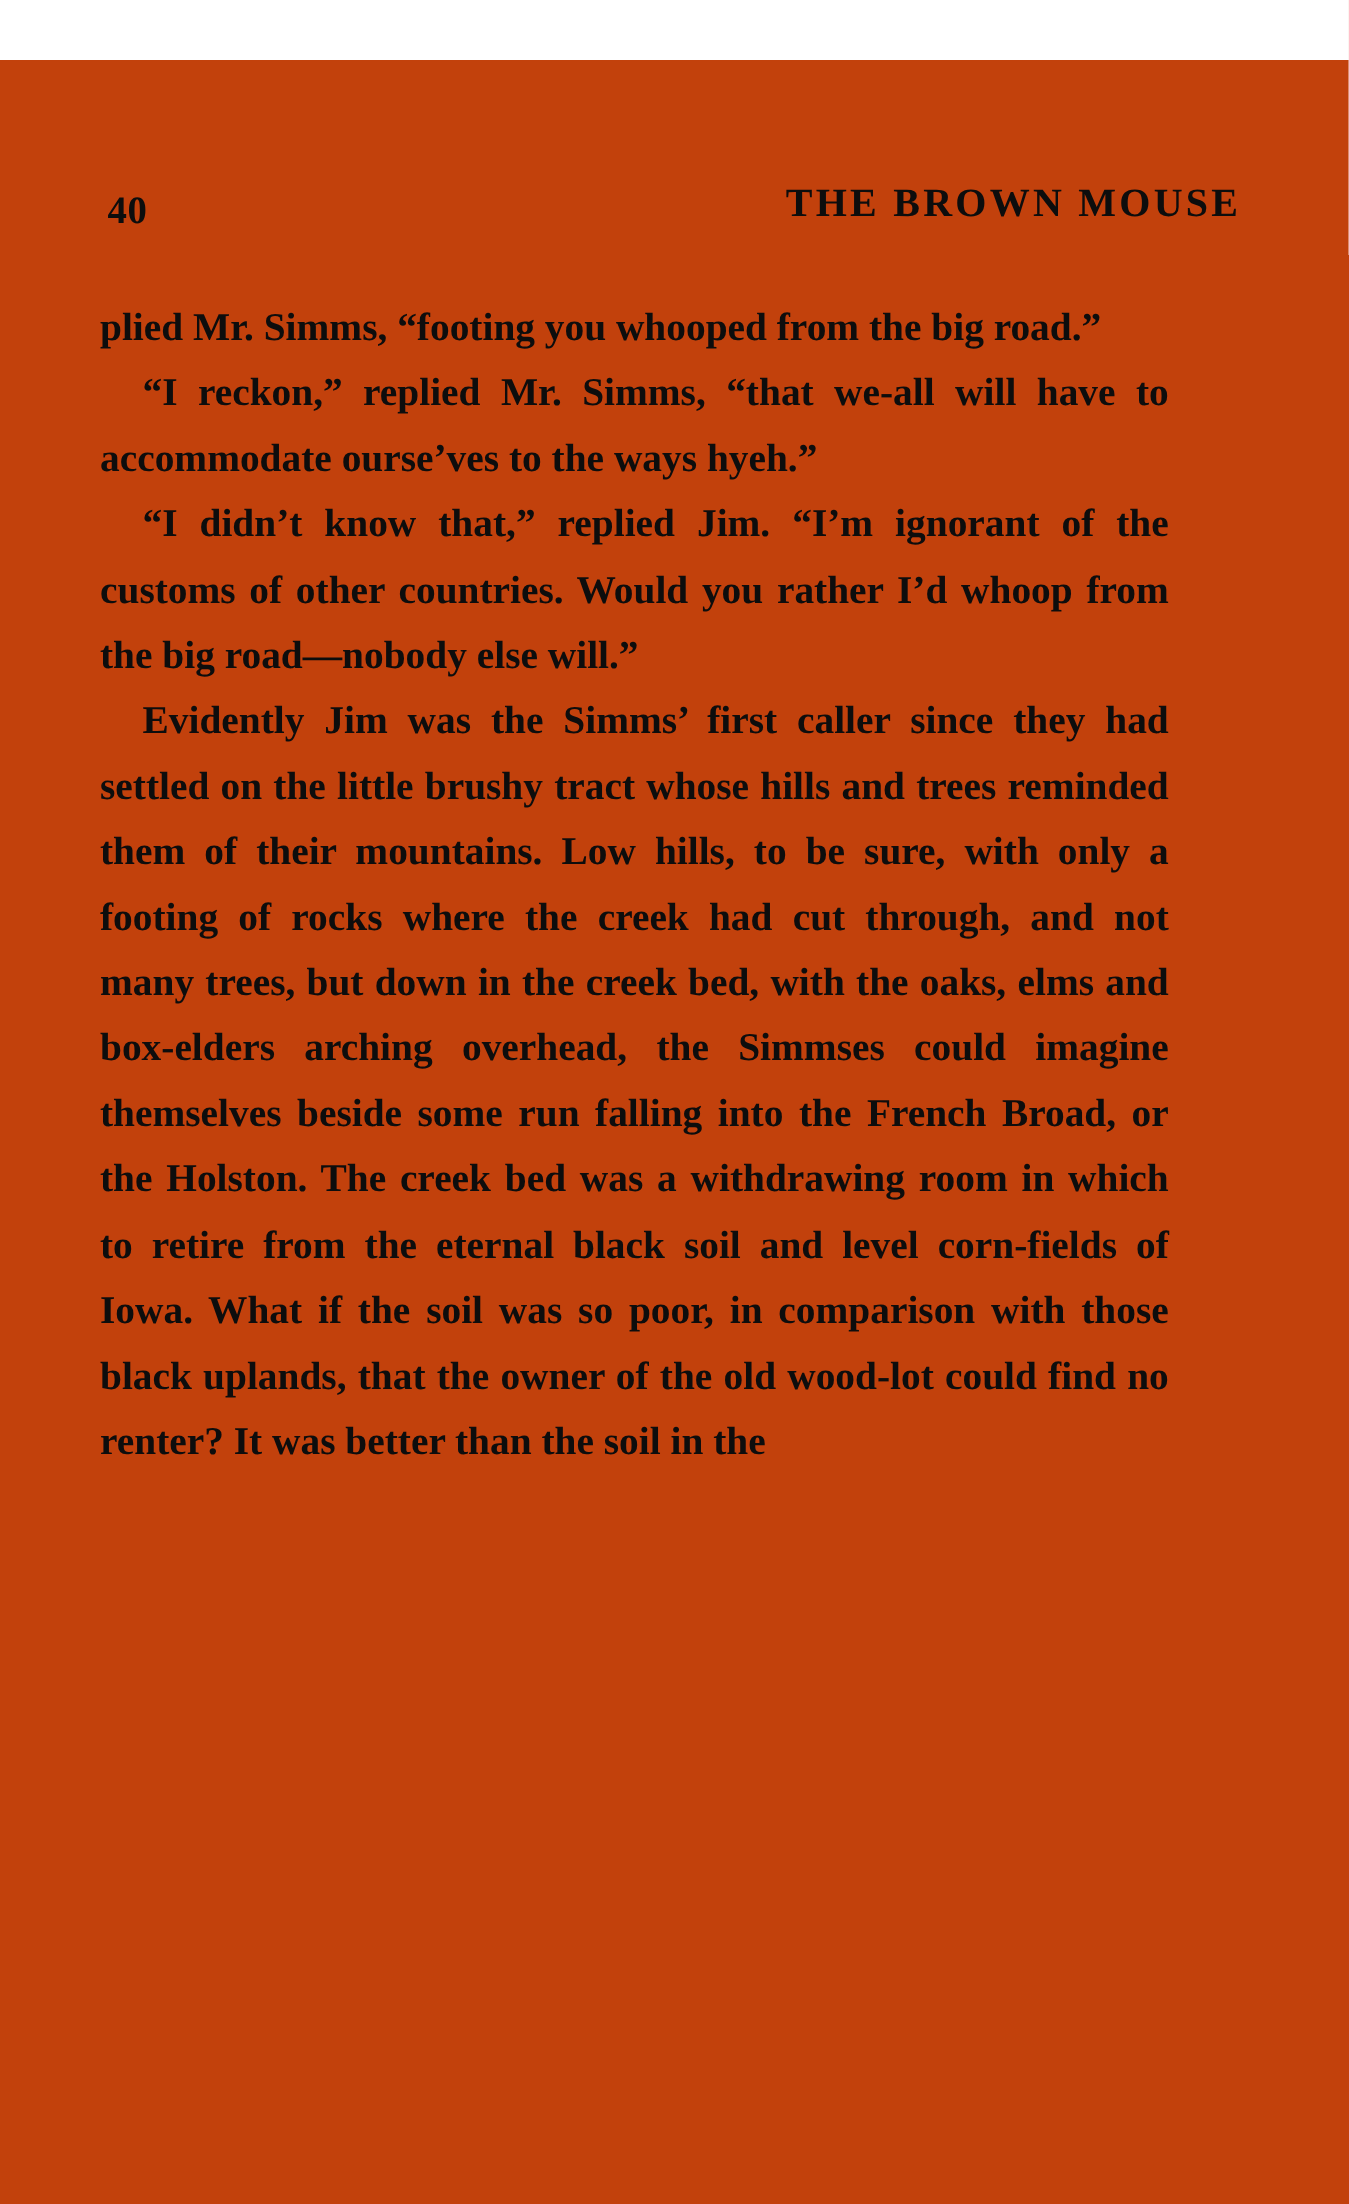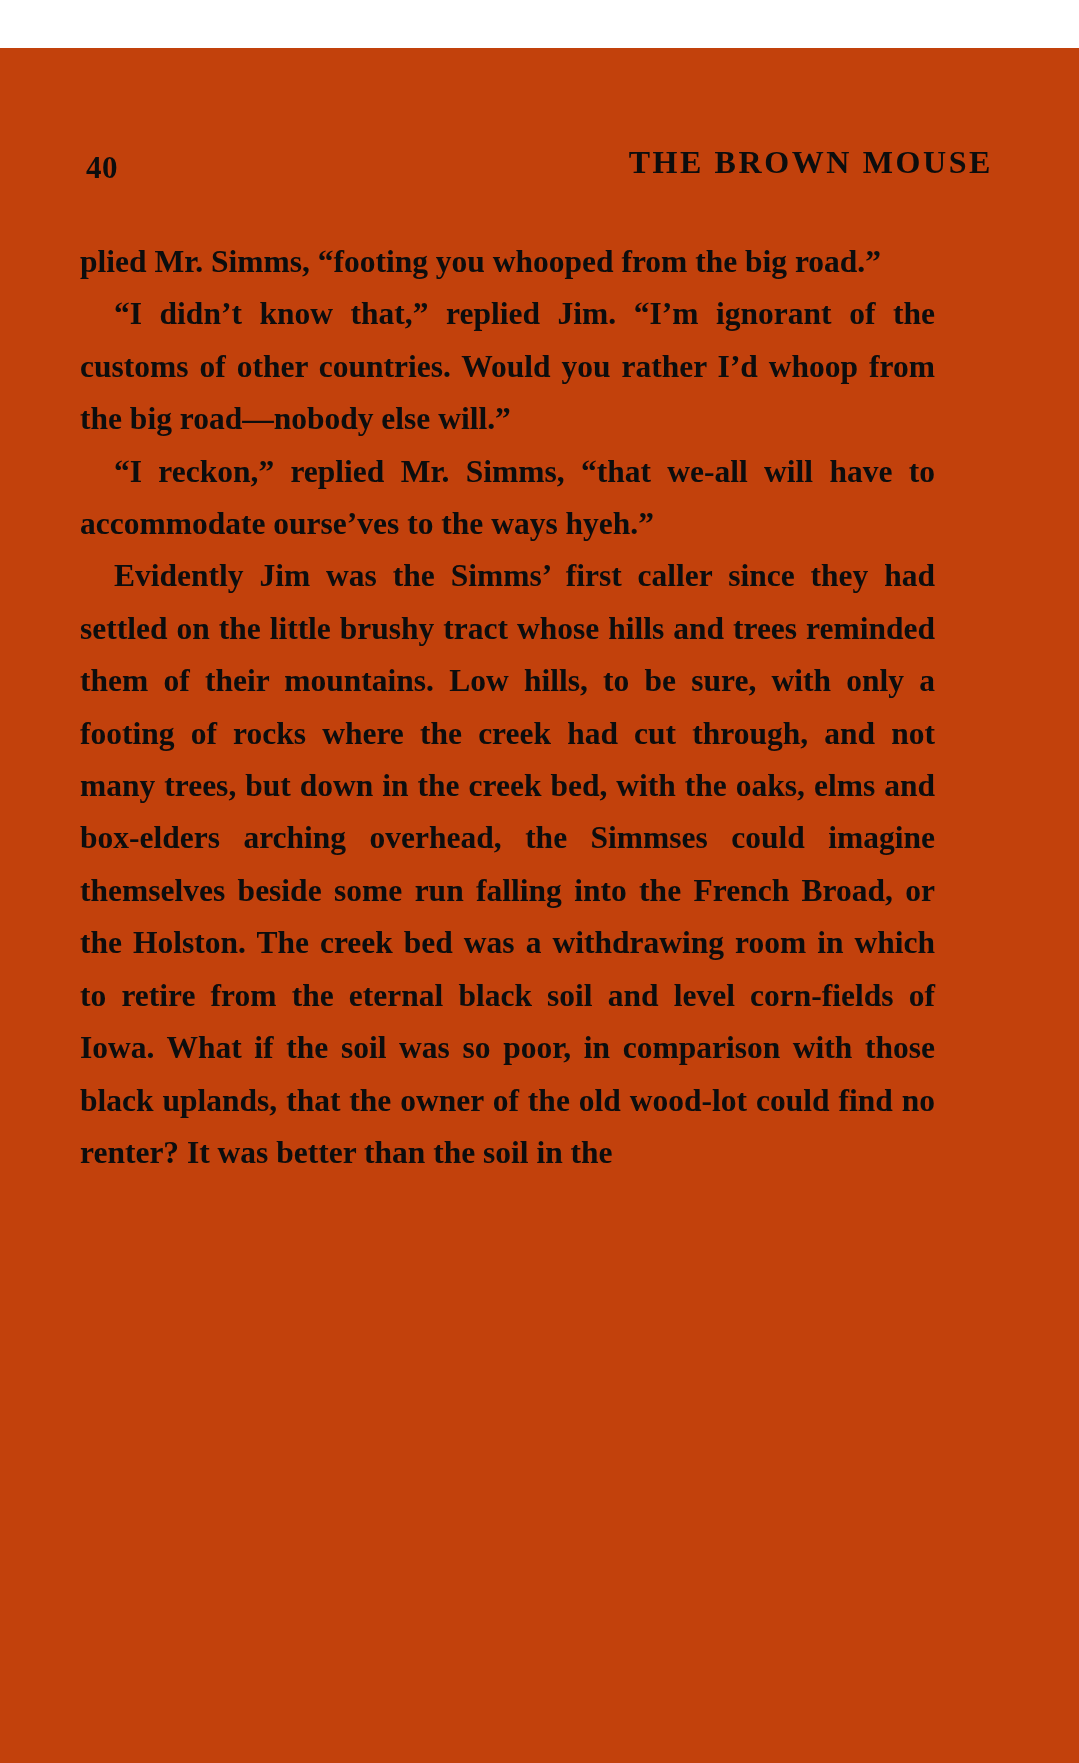--- a/index.html
+++ b/index.html
@@ -78,18 +78,18 @@
 
 <div class="page">
 
   <div class="header">
     <div class="folio">40</div>
     <div class="running-head">THE BROWN MOUSE</div>
   </div>
 
   <div class="body-text">
     <p>plied Mr. Simms, “footing you whooped from the big road.”</p>
+    <p class="indent">“I reckon,” replied Mr. Simms, “that we-all will have to accommodate ourse’ves to the ways hyeh.”</p>
     <p class="indent">“I didn’t know that,” replied Jim.  “I’m ignorant of the customs of other countries. Would you rather I’d whoop from the big road—nobody else will.”</p>
-    <p class="indent">“I reckon,” replied Mr. Simms, “that we-all will have to accommodate ourse’ves to the ways hyeh.”</p>
     <p class="indent">Evidently Jim was the Simms’ first caller since they had settled on the little brushy tract whose hills and trees reminded them of their mountains.  Low hills, to be sure, with only a footing of rocks where the creek had cut through, and not many trees, but down in the creek bed, with the oaks, elms and box-elders arching overhead, the Simmses could imagine themselves beside some run falling into the French Broad, or the Holston.  The creek bed was a withdrawing room in which to retire from the eternal black soil and level corn-fields of Iowa.  What if the soil was so poor, in comparison with those black uplands, that the owner of the old wood-lot could find no renter?  It was better than the soil in the</p>
   </div>
 
 </div>
 
 </body></html>

